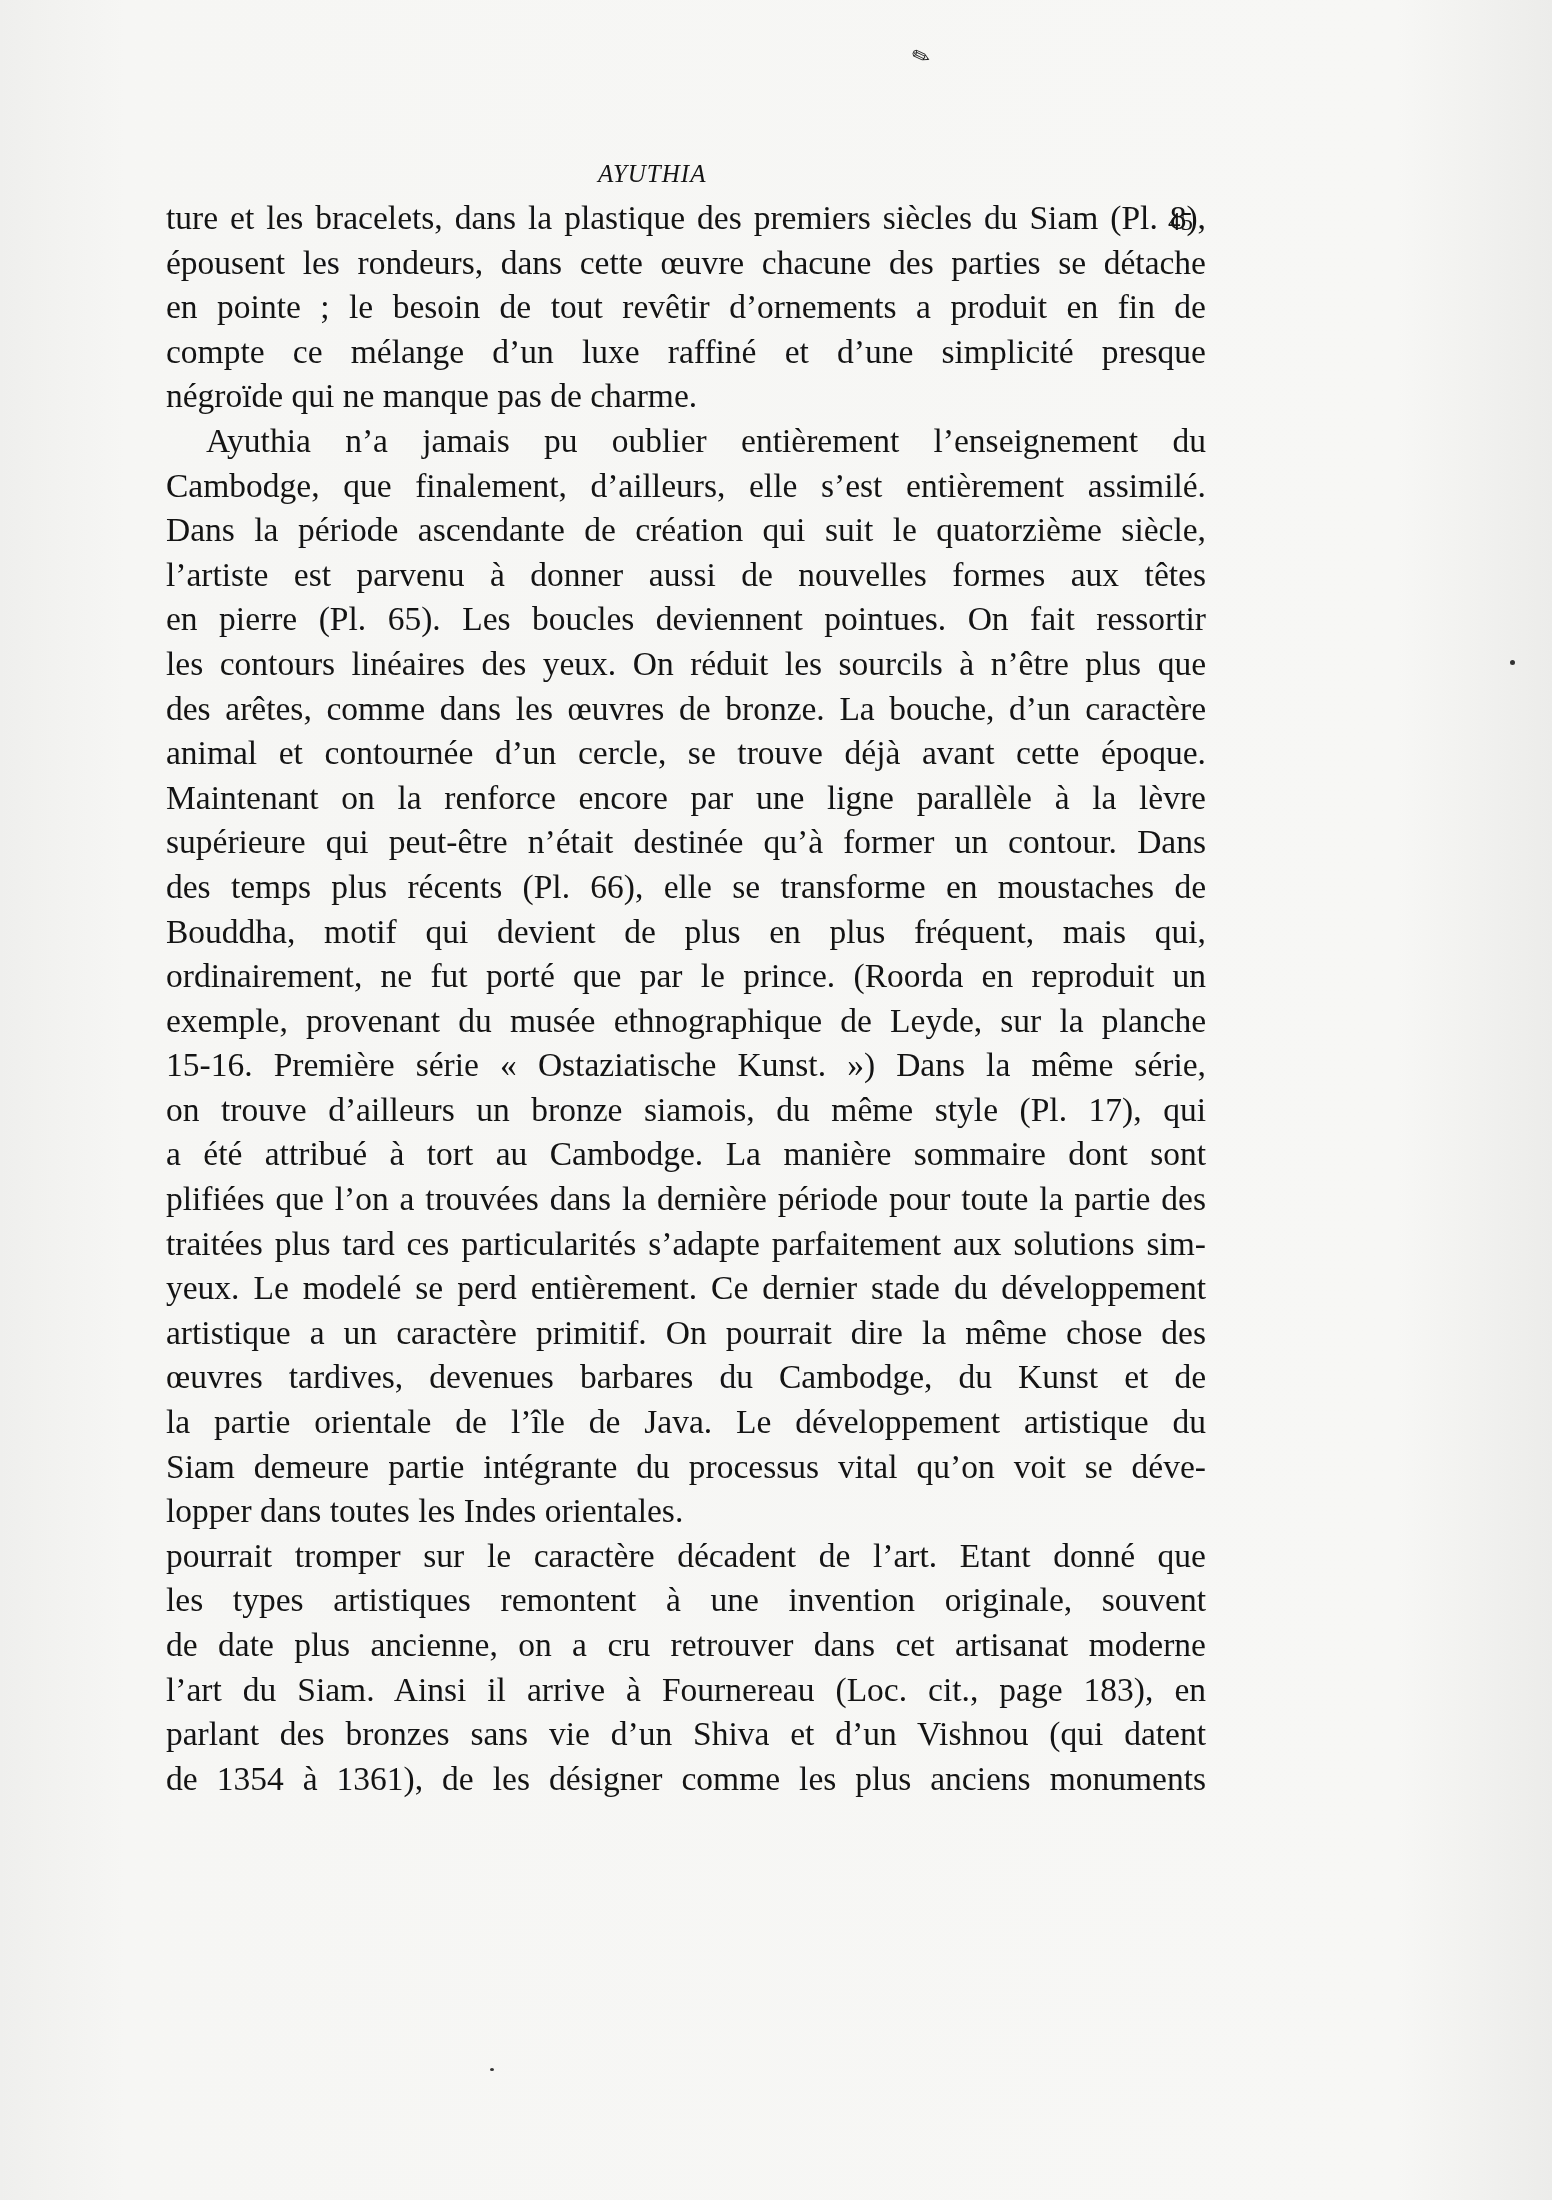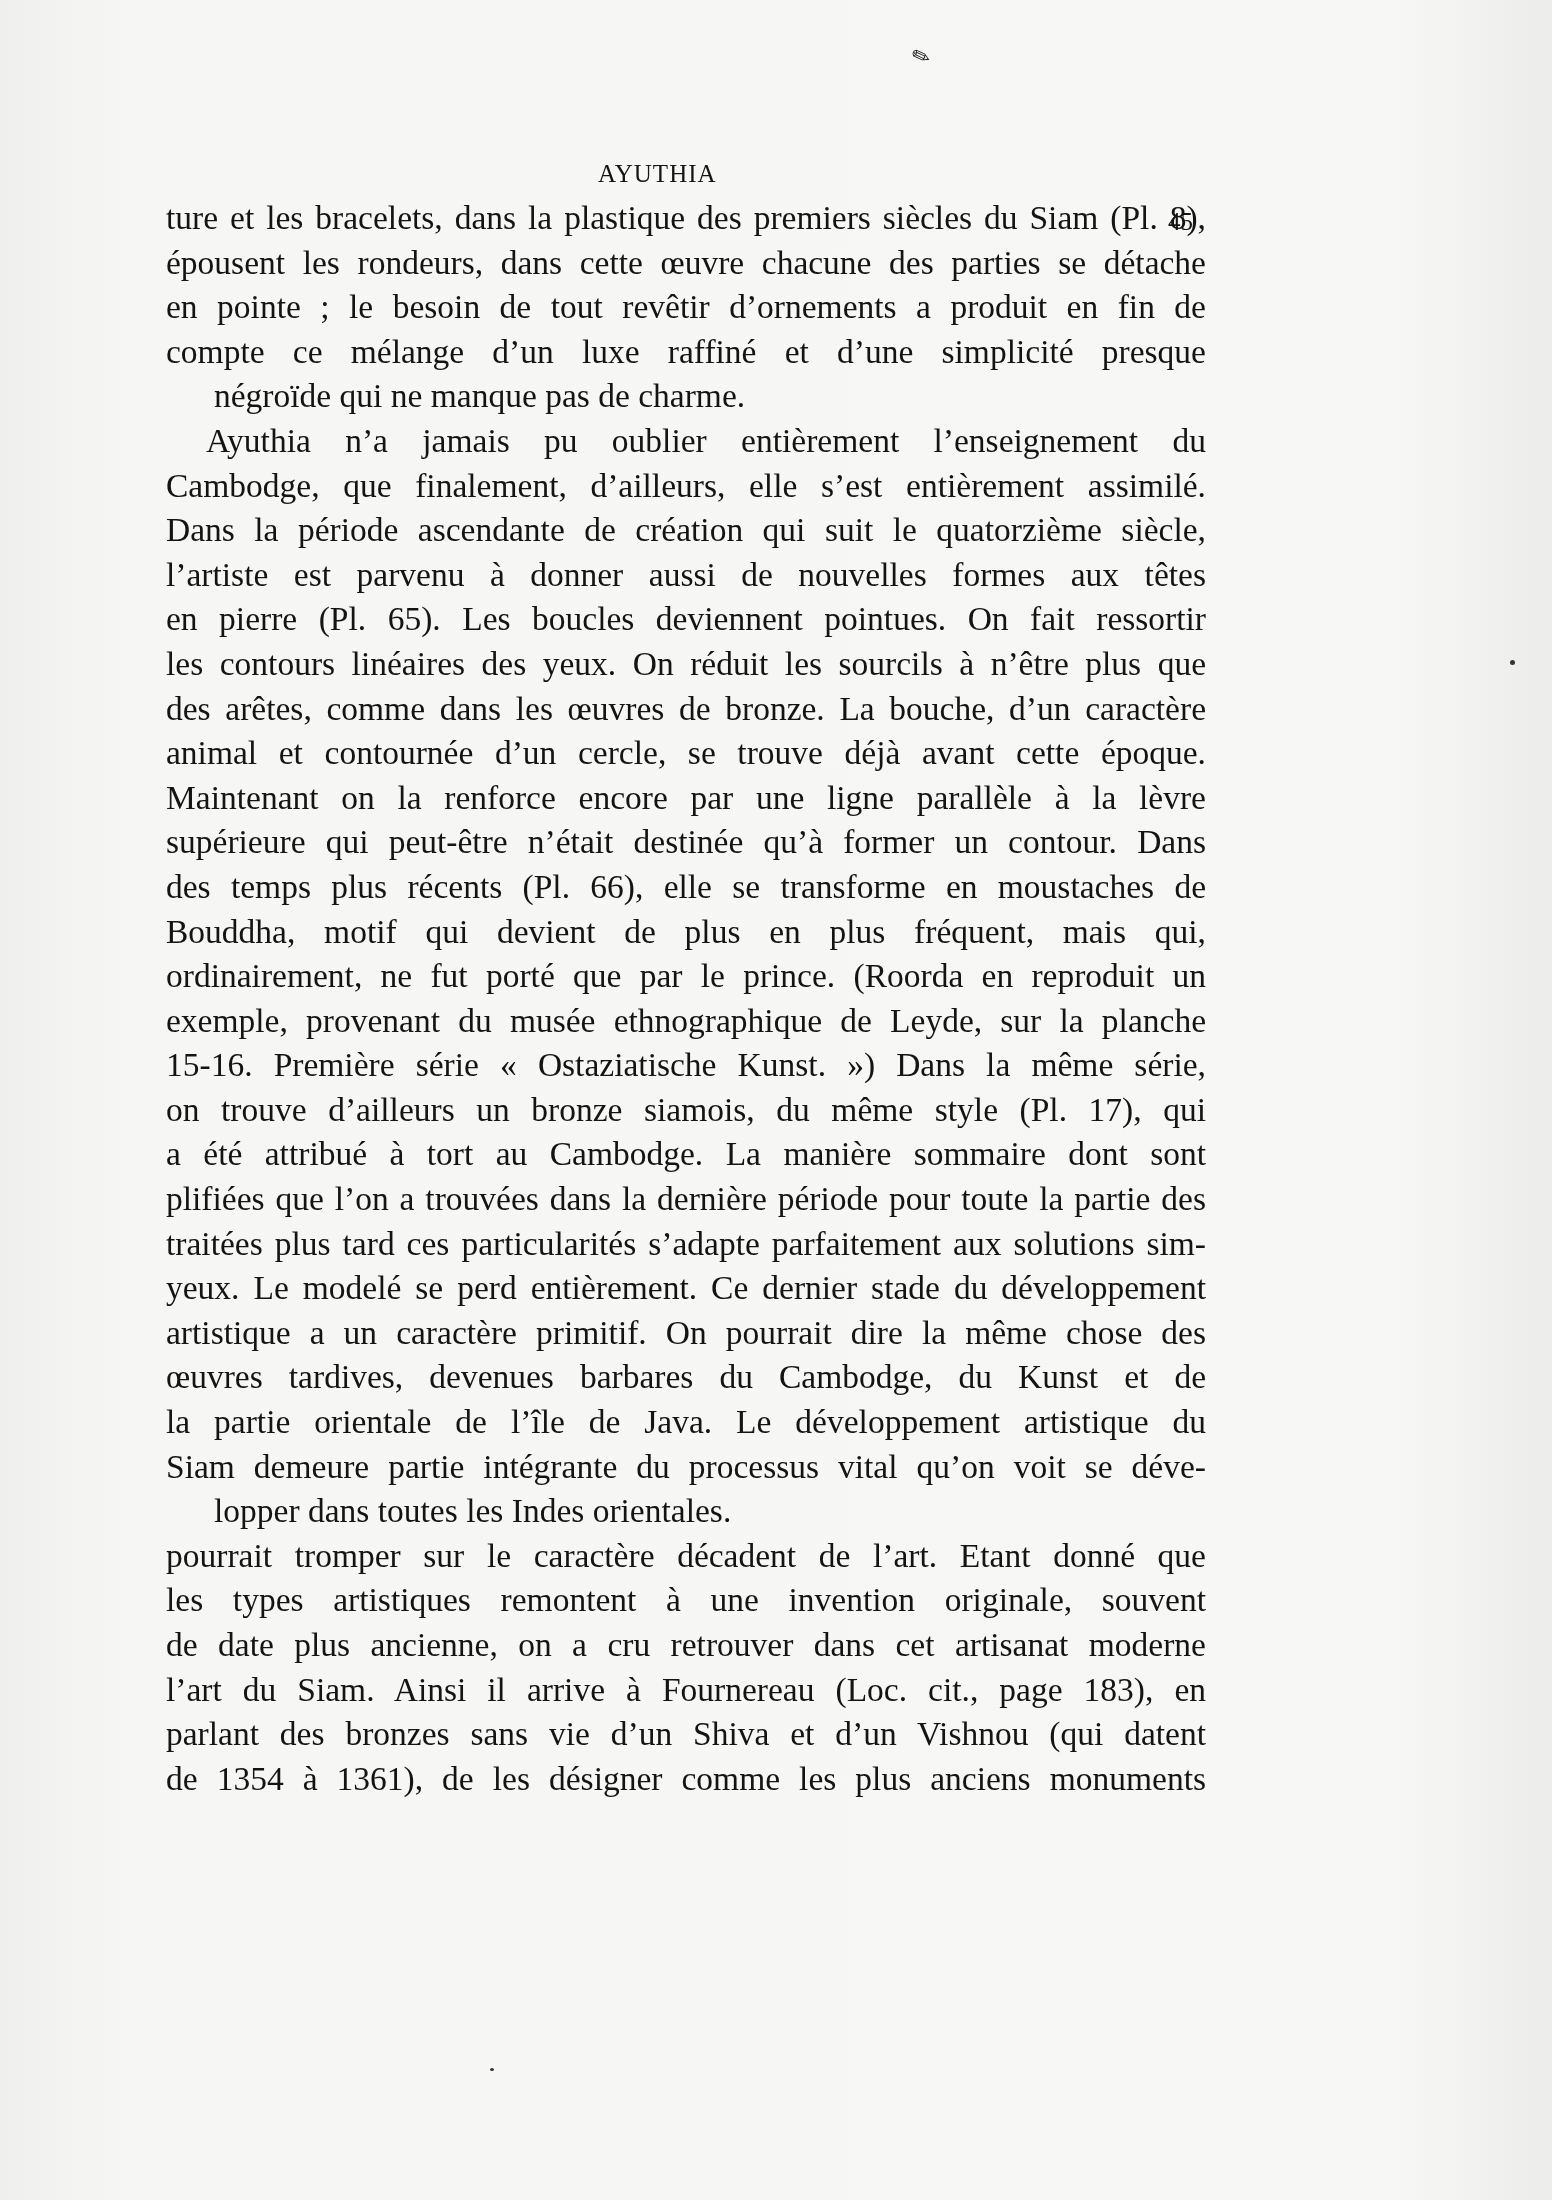--- a/index.html
+++ b/index.html
@@ -46,20 +46,21 @@
       height: 40px;
     }
     .running-title {
       position: absolute;
       left: 598px;
       top: 0;
       font-family: "Liberation Serif", "DejaVu Serif", serif;
       font-size: 25px;
       letter-spacing: 1px;
       color: #151515;
+      font-style: italic;
     }
     .page-number {
       position: absolute;
       left: 1168px;
       top: 2px;
       font-family: "Liberation Serif", "DejaVu Serif", serif;
       font-size: 25px;
       color: #151515;
       margin-top: 46px;
     }
@@ -74,21 +75,20 @@
       font-size: 33.5px;
       height: 44.6px;
       line-height: 44.6px;
       white-space: nowrap;
       text-align: justify;
       text-align-last: justify;
       overflow: hidden;
     }
     .line.last {
       text-align-last: left;
-      margin-left: 48px;
     }
     .line.indent {
       padding-left: 40px;
     }
     .italic {
     }
   </style>
 </head>
 <body>
 

